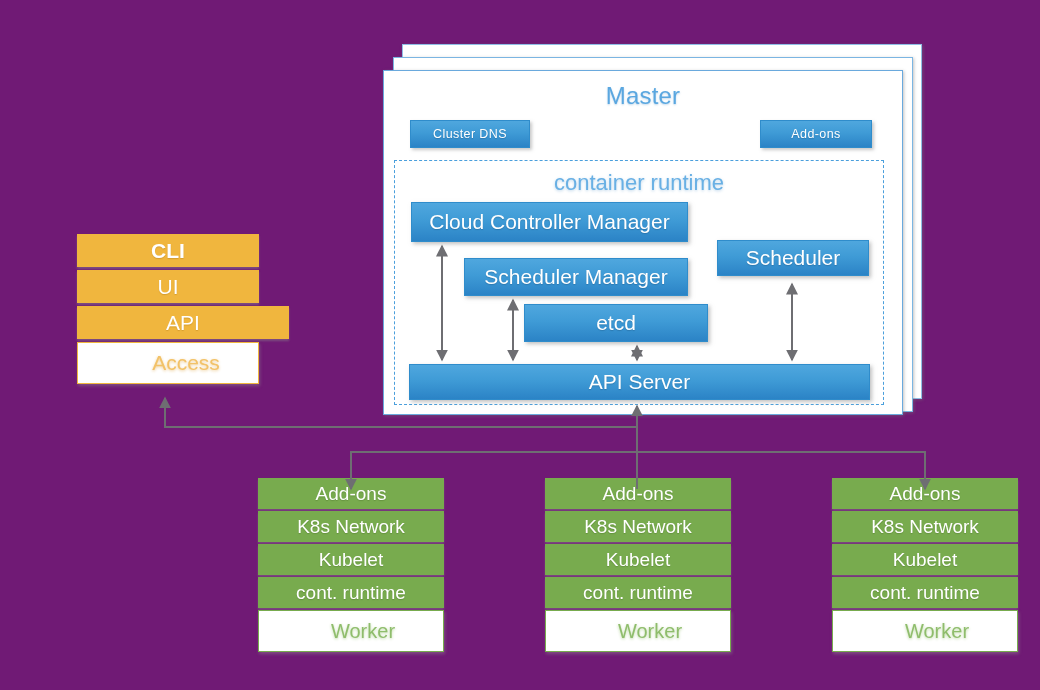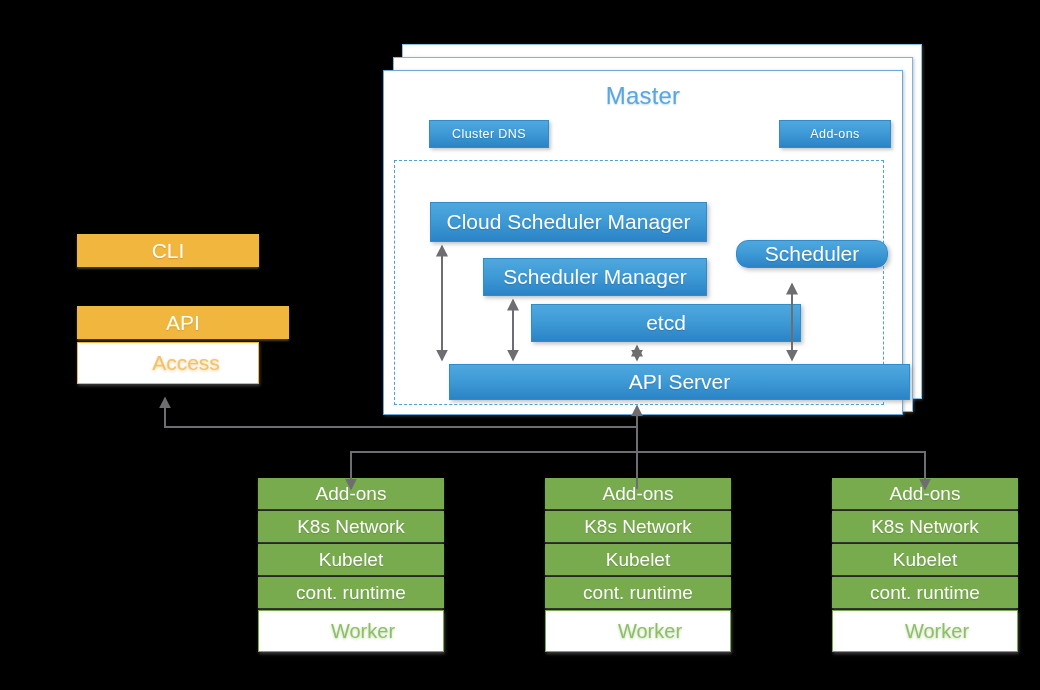--- a/index.html
+++ b/index.html
@@ -8,21 +8,21 @@
     padding: 0;
     background: #ffffff;
   }
   body {
     font-family: "Liberation Sans", sans-serif;
   }
   #canvas {
     position: relative;
     width: 1040px;
     height: 690px;
-    background: #000000;
+    background: #701a75;
     overflow: hidden;
   }
 
   
   .abs { position: absolute; box-sizing: border-box; }
 
   
   .master-frame {
     border: 1.5px solid #6aa9dd;
     background: #ffffff;
@@ -59,21 +59,20 @@
   .bluebox {
     background: linear-gradient(to bottom, #4fa7de 0%, #3f9bd6 45%, #2b83c6 100%);
     border: 1px solid #2f8ccb;
     color: #ffffff;
     display: flex;
     align-items: center;
     justify-content: center;
     font-size: 21px;
     box-shadow: 2px 2px 4px rgba(140,140,140,.55);
     text-shadow: 0 1px 1px rgba(30,80,120,.35);
-    margin-left: 19px;
   }
   .bluebox.small {
     font-size: 12.5px;
     letter-spacing: .4px;
     box-shadow: 2px 2px 3px rgba(150,150,150,.5);
   }
 
   
   .access-stack { }
   .orangebox {
@@ -145,33 +144,35 @@
   <div class="abs master-frame back2" style="left:402px; top:44px; width:520px; height:355px;"></div>
   <div class="abs master-frame back1" style="left:393px; top:57px; width:520px; height:355px;"></div>
   <div class="abs master-frame" style="left:383px; top:70px; width:520px; height:345px;"></div>
 
   <div class="master-title" style="left:383px; width:520px; top:82px;">Master</div>
 
   <div class="abs bluebox small" style="left:410px; top:120px; width:120px; height:28px;">Cluster DNS</div>
   <div class="abs bluebox small" style="left:760px; top:120px; width:112px; height:28px;">Add-ons</div>
 
   <div class="abs dashed-region" style="left:394px; top:160px; width:490px; height:245px;"></div>
-
-  <div class="abs bluebox" style="left:411px; top:202px; width:277px; height:40px;">Cloud Scheduler Manager</div>
+  <div class="runtime-title" style="left:394px; width:490px; top:170px;">container runtime</div>
+
+  <div class="abs bluebox" style="left:411px; top:202px; width:277px; height:40px;">Cloud Controller Manager</div>
 
   <div class="abs bluebox" style="left:464px; top:258px; width:224px; height:38px;">Scheduler Manager</div>
 
-  <div class="abs bluebox" style="left:512px; top:304px; width:270px; height:38px;">etcd</div>
-
-  <div class="abs bluebox" style="left:717px; top:240px; width:152px; height:28px;border-radius:12px;">Scheduler</div>
-
-  <div class="abs bluebox" style="left:430px; top:364px; width:461px; height:36px;">API Server</div>
+  <div class="abs bluebox" style="left:524px; top:304px; width:184px; height:38px;">etcd</div>
+
+  <div class="abs bluebox" style="left:717px; top:240px; width:152px; height:36px;">Scheduler</div>
+
+  <div class="abs bluebox" style="left:409px; top:364px; width:461px; height:36px;">API Server</div>
 
   <div class="abs access-stack" style="left:77px; top:234px; width:182px; height:155px;">
-    <div class="abs orangebox" style="left:0px; top:0px; width:182px; height:33px;">CLI</div>
+    <div class="abs orangebox" style="left:0px; top:0px; width:182px; height:33px;font-weight:bold;">CLI</div>
+    <div class="abs orangebox" style="left:0px; top:36px; width:182px; height:33px;">UI</div>
     <div class="abs orangebox" style="left:0px; top:72px; width:212px; height:33px;">API</div>
     <div class="abs access-label" style="left:0px; top:108px; width:182px; height:42px;">Access</div>
   </div>
 
   <div class="abs" style="left:258px; top:478px; width:186px; height:176px;">
     <div class="abs greenbox" style="left:0px; top:0px; width:186px; height:31px;">Add-ons</div>
     <div class="abs greenbox" style="left:0px; top:33px; width:186px; height:31px;">K8s Network</div>
     <div class="abs greenbox" style="left:0px; top:66px; width:186px; height:31px;">Kubelet</div>
     <div class="abs greenbox" style="left:0px; top:99px; width:186px; height:31px;">cont. runtime</div>
     <div class="abs worker-label" style="left:0px; top:132px; width:186px; height:42px;">Worker</div>

